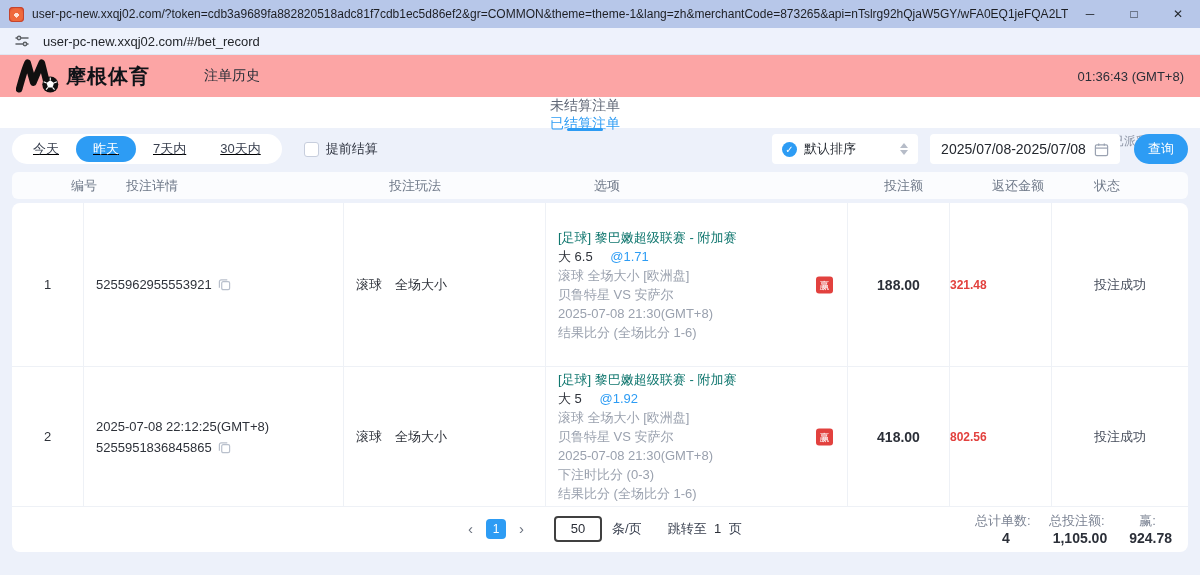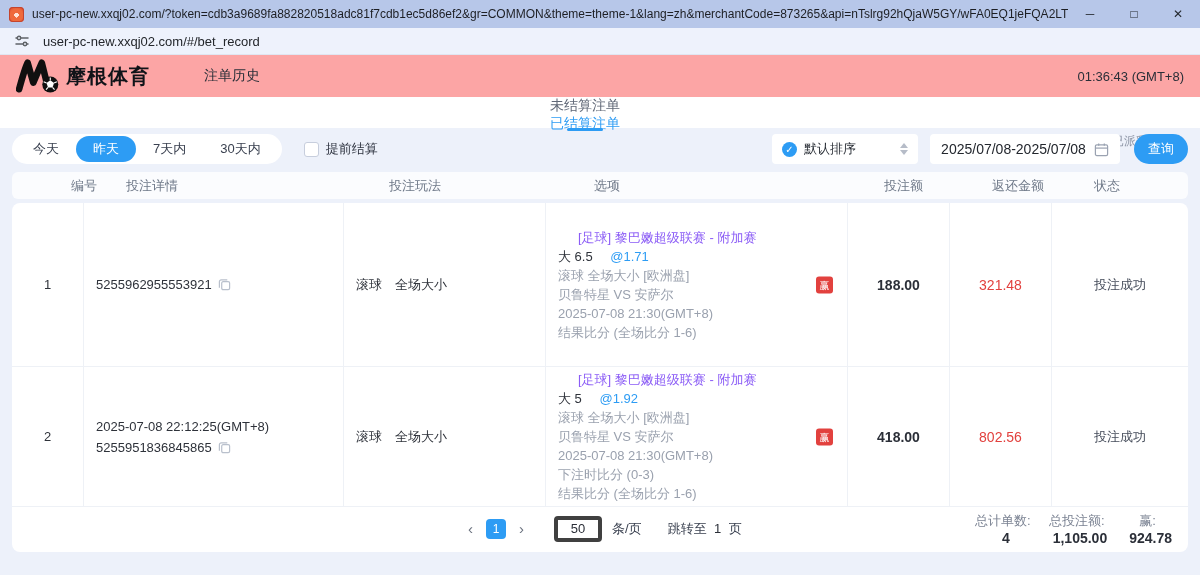--- a/index.html
+++ b/index.html
@@ -28,21 +28,21 @@
   .clock{margin-left:auto;font-size:13px;color:#2a2f38;}
   
   .tabsrow{position:absolute;top:97px;left:0;right:0;height:31px;background:#fff;display:flex;align-items:center;padding:0 16px;flex-direction:column;}
   .tab{font-size:14px;color:#5f6776;margin-right:30px;position:relative;height:100%;display:flex;align-items:center;cursor:pointer;}
   .tab.active{color:#2d9cf4;}
   .tab.active::after{content:"";position:absolute;left:50%;transform:translateX(-50%);bottom:2px;width:36px;height:3px;border-radius:2px;background:#2d9cf4;}
   .note{margin-left:auto;font-size:12px;color:#8d95a5;display:flex;align-items:center;gap:4px;}
   .note .bullet{color:#40454f;font-size:13px;}
   
   .filterbar{position:absolute;top:134px;left:12px;right:12px;height:30px;display:flex;align-items:center;}
-  .pillgroup{background:#fff;border-radius:15px;height:30px;display:flex;align-items:center;padding:0 4px;}
+  .pillgroup{background:#fff;border-radius:15px;height:30px;display:flex;align-items:center;padding:0 4px;text-decoration:underline;}
   .pill{font-size:13px;color:#3a4150;height:26px;display:flex;align-items:center;padding:0 17px;border-radius:13px;cursor:pointer;white-space:nowrap;}
   .pill.active{background:#2d9cf4;color:#fff;}
   .early{display:flex;align-items:center;margin-left:22px;cursor:pointer;}
   .cb{width:15px;height:15px;background:#fff;border:1px solid #c7cedd;border-radius:3px;}
   .early .lbl{margin-left:7px;font-size:13px;color:#2f3440;}
   .rightctl{margin-left:auto;display:flex;align-items:center;}
   .sortsel{width:146px;height:30px;background:#fff;border-radius:4px;display:flex;align-items:center;padding:0 10px;cursor:pointer;}
   .checkicon{width:15px;height:15px;border-radius:50%;background:#2d9cf4;color:#fff;font-size:10px;display:flex;align-items:center;justify-content:center;flex:0 0 auto;}
   .sortsel .lbl{margin-left:7px;font-size:13px;color:#2b3038;}
   .carets{margin-left:auto;display:flex;flex-direction:column;gap:2px;align-items:center;}
@@ -62,34 +62,34 @@
   .tbody{position:absolute;top:203px;left:12px;right:12px;height:349px;background:#fff;border-radius:8px;overflow:hidden;}
   .row{display:flex;border-bottom:1px solid #eef1f6;}
   .row1{height:164px;}
   .row2{height:140px;}
   .cell{border-right:1px solid #eef1f6;display:flex;flex-direction:column;justify-content:center;}
   .c-no{width:72px;align-items:center;font-size:13px;color:#2e323a;}
   .c-detail{width:260px;padding-left:12px;font-size:13px;color:#2e323a;line-height:21px;}
   .idline{display:flex;align-items:center;gap:6px;}
   .c-play{width:202px;padding-left:12px;font-size:13px;color:#2e323a;}
   .c-sel{width:302px;padding-left:12px;position:relative;font-size:13px;line-height:19px;}
-  .l-league{color:#8b5cf6;margin-left:20px;}
+  .l-league{color:#0f766e;}
   .l-pick{color:#2e323a;}
   .l-pick .odds{color:#2d9cf4;margin-left:14px;}
   .l-gray{color:#9aa1ae;}
   .winbadge{position:absolute;right:14px;top:50%;transform:translateY(-50%);width:17px;height:17px;background:#e2413e;border-radius:3px;color:#fff;font-size:10px;display:flex;align-items:center;justify-content:center;}
   .c-stake{width:102px;align-items:center;font-size:14px;font-weight:700;color:#2b2f38;}
-  .c-return{width:102px;align-items:center;font-size:14px;font-weight:400;color:#e2413e;}
+  .c-return{width:102px;font-size:12px;font-weight:700;color:#e2413e;}
   .c-status{flex:1;align-items:center;font-size:13px;color:#454c5a;border-right:none;}
   
   .tfoot{height:43px;display:flex;align-items:center;font-size:13px;color:#5a6270;}
   .pgwrap{margin-left:452px;display:flex;align-items:center;}
   .pg-arrow{color:#6a717e;font-size:15px;cursor:pointer;padding:0 4px;}
   .pg-page{width:20px;height:20px;background:#2d9cf4;border-radius:4px;color:#fff;font-size:12px;display:flex;align-items:center;justify-content:center;margin:0 9px;cursor:pointer;}
-  .psize{width:48px;height:26px;border:4px solid #404040;border-radius:4px;text-align:center;font-size:13px;color:#2b2f38;margin-left:26px;background:#fff;font-family:inherit;}
+  .psize{width:48px;height:26px;border:2px solid #404040;border-radius:4px;text-align:center;font-size:13px;color:#2b2f38;margin-left:26px;background:#fff;font-family:inherit;}
   .perpage{margin-left:10px;color:#3a4150;}
   .jumplbl{margin-left:26px;color:#3a4150;}
   .jumpin{width:22px;border:none;text-align:center;font-size:13px;color:#2b2f38;background:transparent;font-family:inherit;}
   .pagelbl{color:#3a4150;}
   .totals{margin-left:auto;padding-right:16px;display:flex;align-items:center;color:#7a8292;}
   .totals .val{font-weight:700;color:#2b2f38;font-size:14px;margin-left:6px;}
   .totals .grp{margin-left:16px;display:flex;align-items:center;flex-direction:column;}
   .totals .grp:first-child{margin-left:0;}
 </style>
 </head>

